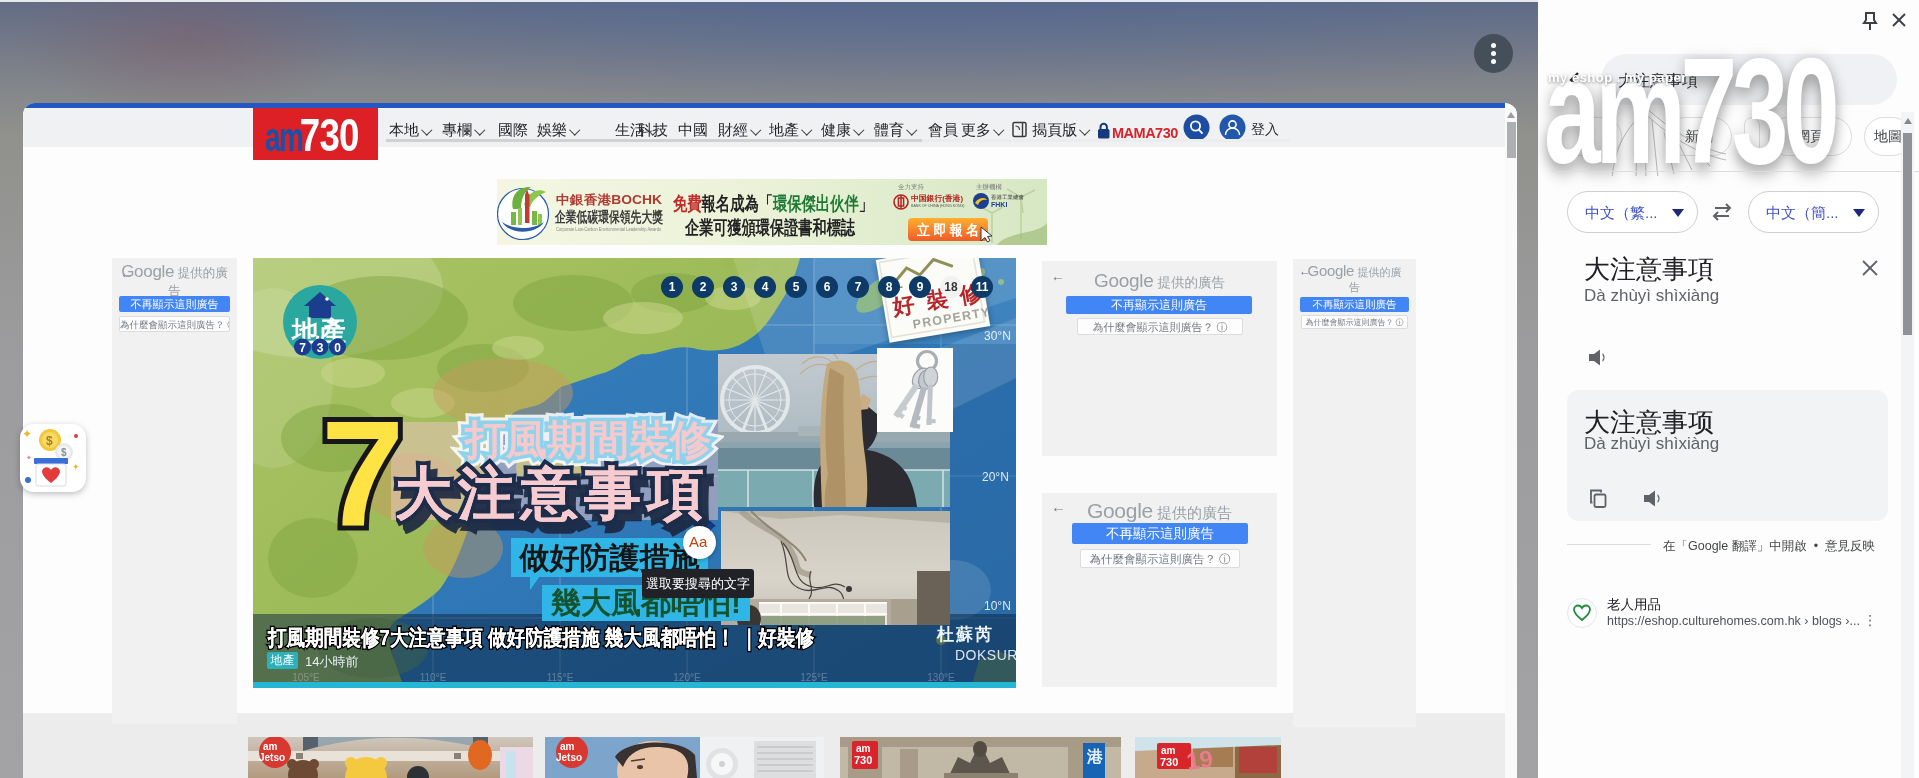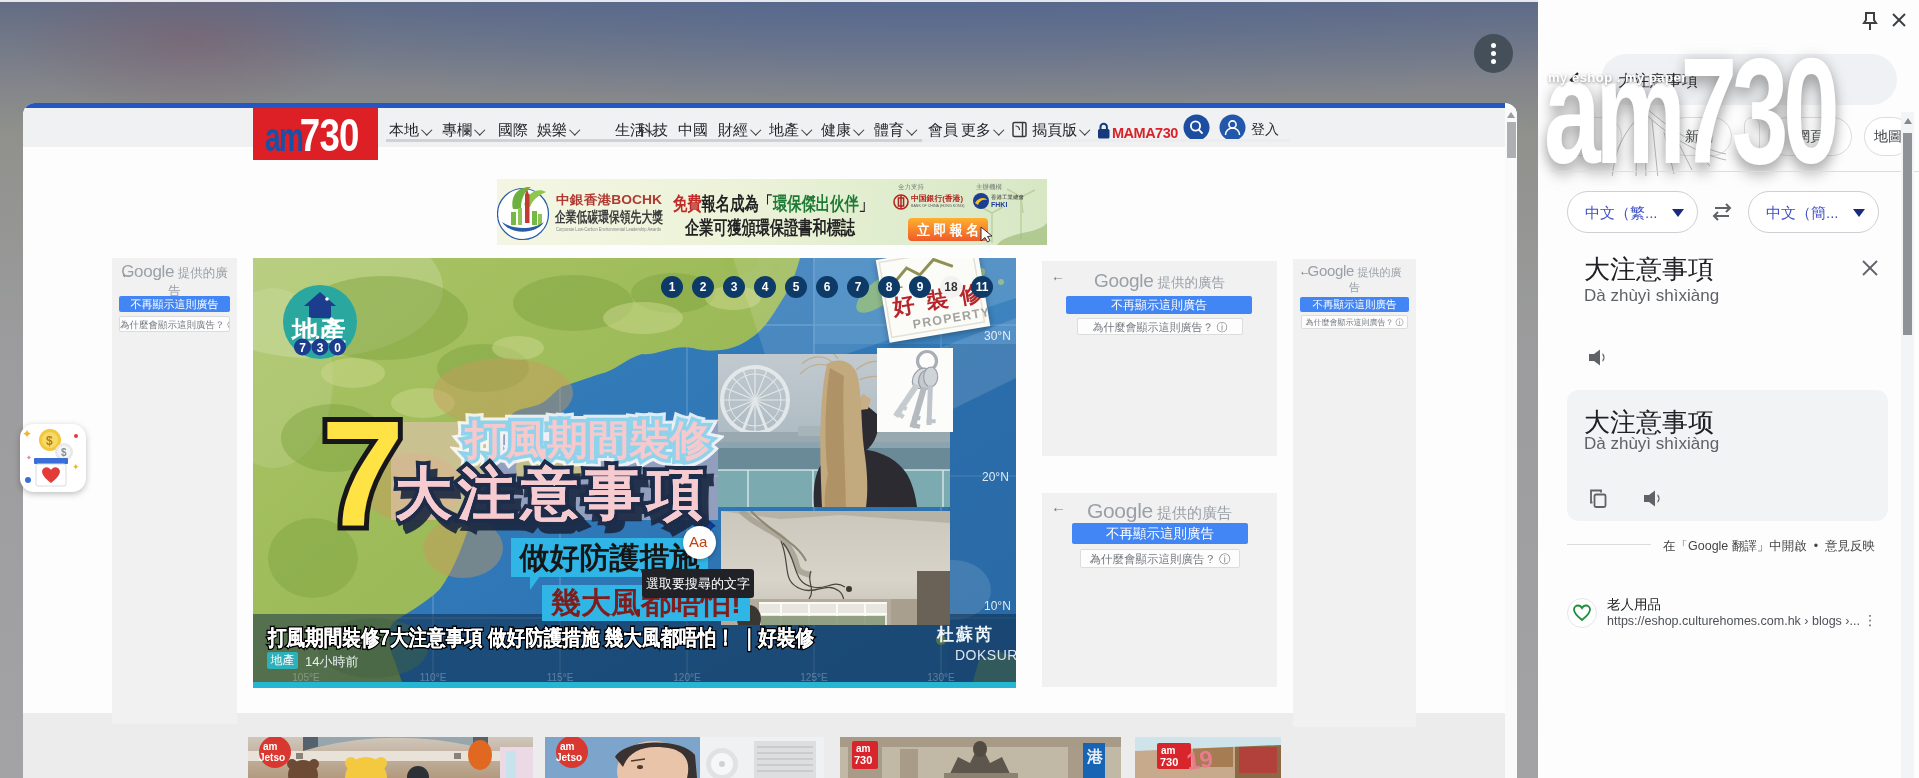--- a/index.html
+++ b/index.html
@@ -454,21 +454,21 @@
       <rect x="138" y="164" width="327" height="98" fill="#f3c6c6" opacity=".5"></rect>
       <text x="212" y="196" font-family="Liberation Sans" font-size="41" font-weight="bold" fill="#f6c9cc" stroke="#ffffff" stroke-width="13" paint-order="stroke" opacity=".85">打風期間裝修</text>
       <text x="212" y="196" font-family="Liberation Sans" font-size="41" font-weight="bold" fill="#f6c9cc" stroke="#8ed2ec" stroke-width="7" paint-order="stroke">打風期間裝修</text>
       <text x="149" y="263" font-family="Liberation Sans" font-size="57" font-weight="bold" fill="#1a2740" stroke="#1a2740" stroke-width="8" paint-order="stroke" letter-spacing="6" opacity=".9">大注意事項</text>
       <text x="68" y="268" font-family="Liberation Sans" font-size="150" font-weight="bold" fill="#ffe243" stroke="#17171b" stroke-width="10" paint-order="stroke">7</text>
       <text x="142" y="255" font-family="Liberation Sans" font-size="57" font-weight="bold" fill="#f7ccd1" stroke="#1c2c49" stroke-width="8" paint-order="stroke" letter-spacing="6">大注意事項</text>
       <text x="142" y="255" font-family="Liberation Sans" font-size="57" font-weight="bold" fill="#f7ccd1" letter-spacing="6">大注意事項</text>
     </svg>
     <div class="abs" style="left:258px; top:280px; width:197px; height:39px; background:#2fb6e6; color:#161616; font-weight:bold; font-size:30px; line-height:39px; text-align:center;">做好防護措施</div>
     <div class="abs" style="left:277px; top:318px; width:0; height:0; border-left:10px solid #2fb6e6; border-right:8px solid transparent; border-bottom:14px solid transparent; border-top:0;"></div>
-    <div class="abs" style="left:289px; top:327px; width:208px; height:36px; background:#2fb6e6; color:#7f1d1d; font-weight:bold; font-size:30px; line-height:36px; text-align:center;">幾大風都唔怕!</div>
+    <div class="abs" style="left:289px; top:327px; width:208px; height:36px; background:#2fb6e6; color:#14532d; font-weight:bold; font-size:30px; line-height:36px; text-align:center;">幾大風都唔怕!</div>
 
     <div class="abs" style="left:430px; top:268px; width:33px; height:33px; border-radius:50%; background:#fff; box-shadow:0 1px 4px rgba(0,0,0,.3);">
       <span style="position:absolute; left:6px; top:7px; color:#c2410c; font-weight:normal; font-size:15px;">Aa</span>
       <span style="position:absolute; left:21px; top:-9px; color:#123a93; font-size:16px;">✦</span>
     </div>
 
     <div class="abs" style="left:389px; top:311px; width:112px; height:29px; background:#202227; border-radius:3px; color:#fff; font-size:13px; line-height:29px; text-align:center;">選取要搜尋的文字</div>
 
     <svg width="763" height="60" style="position:absolute; left:0; top:358px;">
       <text x="15" y="29" font-family="Liberation Sans" font-size="21.5" font-weight="bold" fill="#ffffff" stroke="#000" stroke-width="3" paint-order="stroke" textLength="546" lengthAdjust="spacingAndGlyphs">打風期間裝修7大注意事項 做好防護措施 幾大風都唔怕！ ｜好裝修</text>

